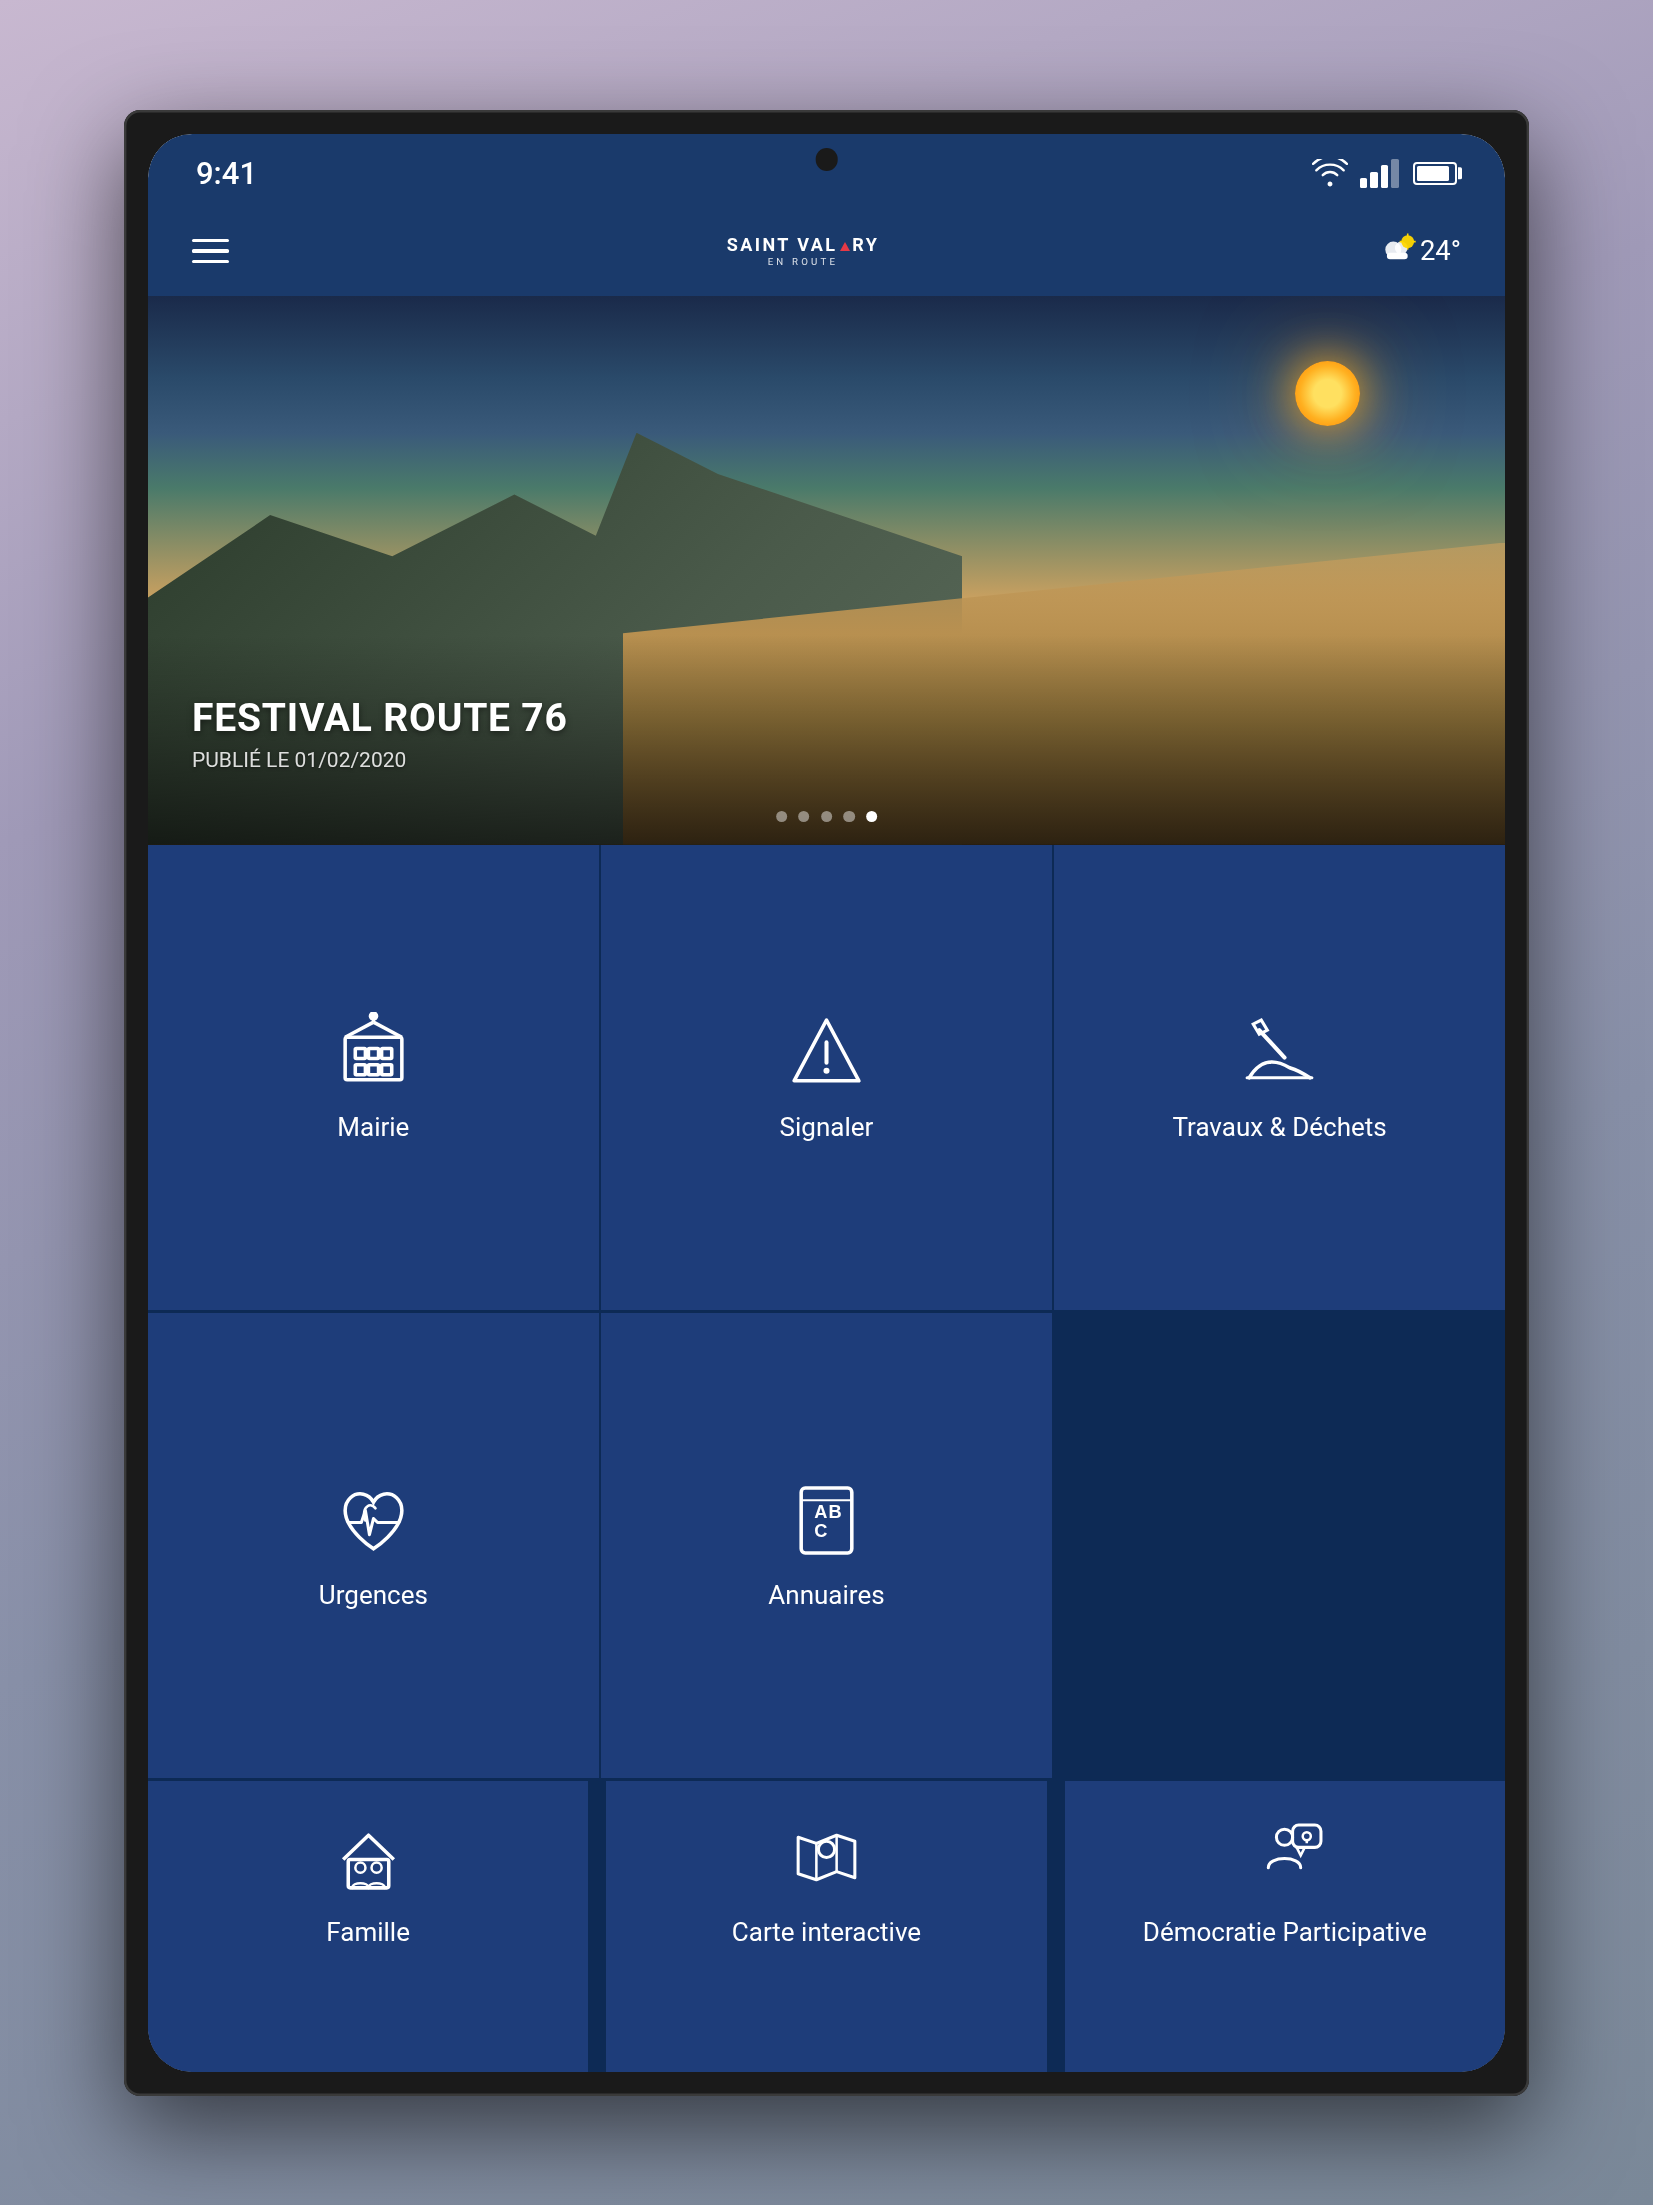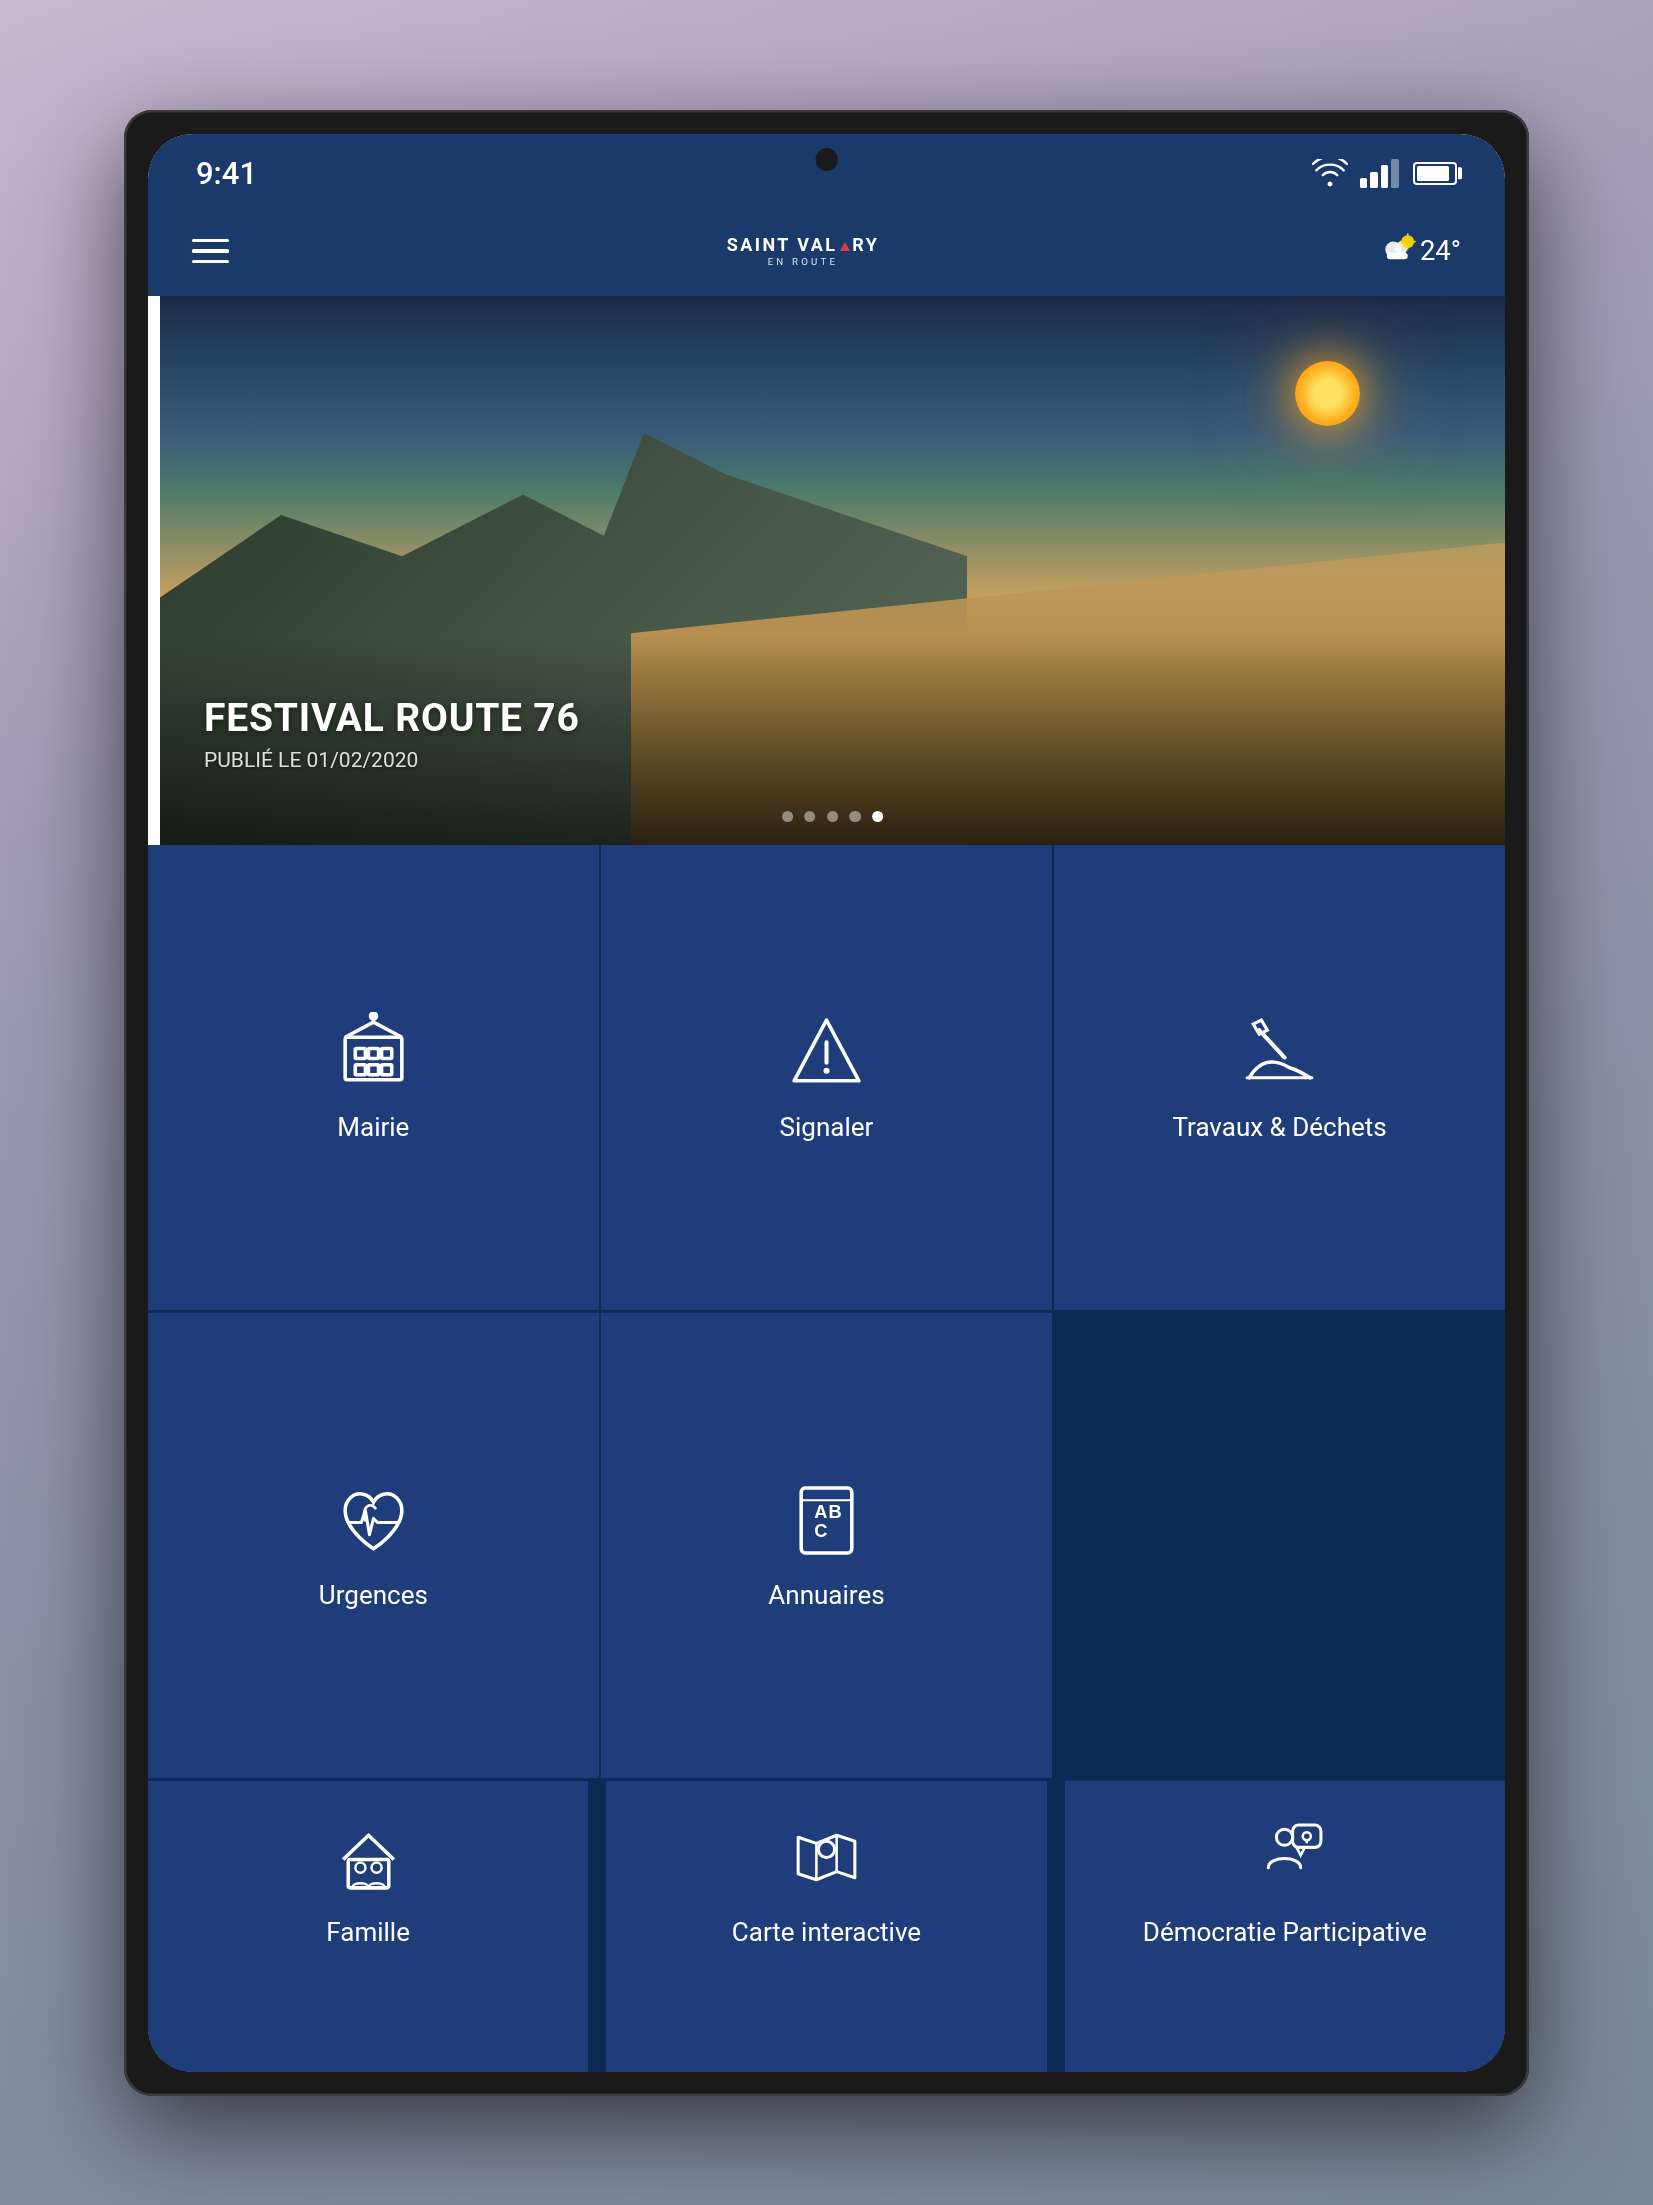--- a/index.html
+++ b/index.html
@@ -12,21 +12,21 @@
       align-items: center;
       justify-content: center;
       font-family: 'Roboto', Arial, sans-serif;
       overflow: hidden;
     }
 
     .tablet-outer {
       width: 1405px;
       height: 1986px;
       background: #1a1a1a;
-      border-radius: 28px;
+      border-radius: 16px;
       padding: 24px;
       box-shadow: 0 32px 97px rgba(0,0,0,0.6), inset 0 0 0 2.4px #3a3a3a;
       position: relative;
     }
 
     .tablet-inner {
       width: 100%;
       height: 100%;
       background: #000;
       border-radius: 44px;
@@ -203,21 +203,20 @@
 
     .cloud-icon {
       font-size: 29px;
     }
 
     
     .hero-section {
       position: relative;
       flex-shrink: 0;
       height: 549px;
-      margin-left: 12px;
     }
 
     .hero-image {
       width: 100%;
       height: 100%;
       background: linear-gradient(
         to bottom,
         #1a2a4a 0%,
         #2a4a6a 15%,
         #3a5a7a 25%,

